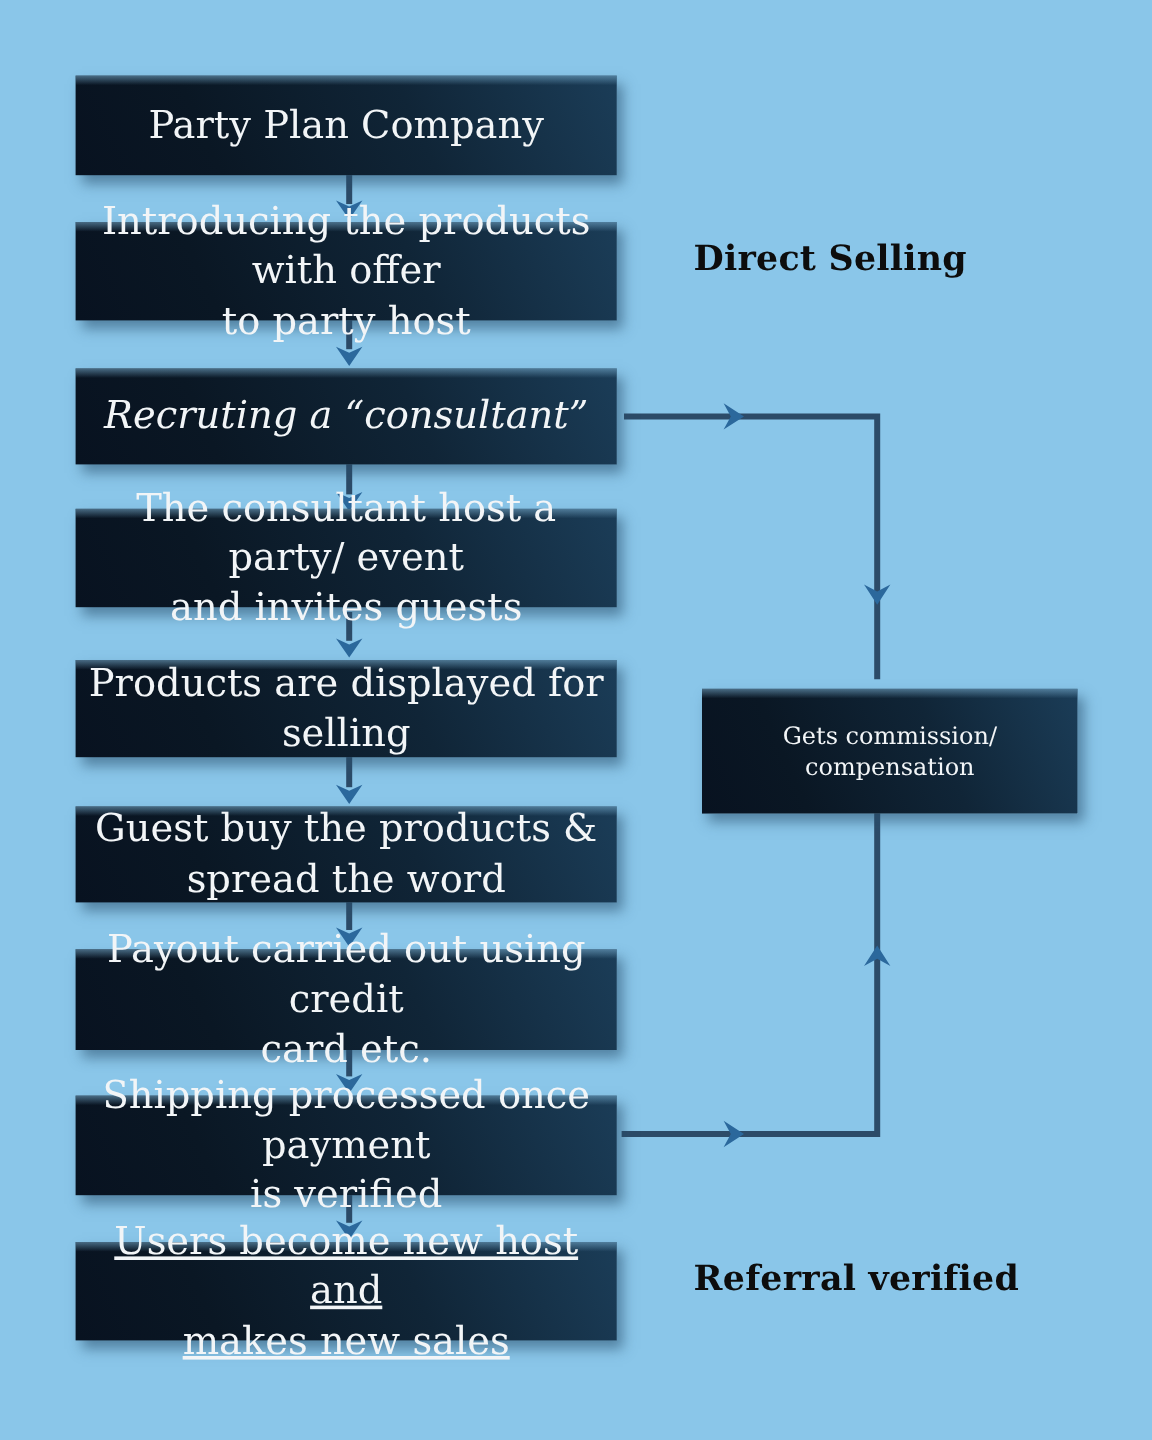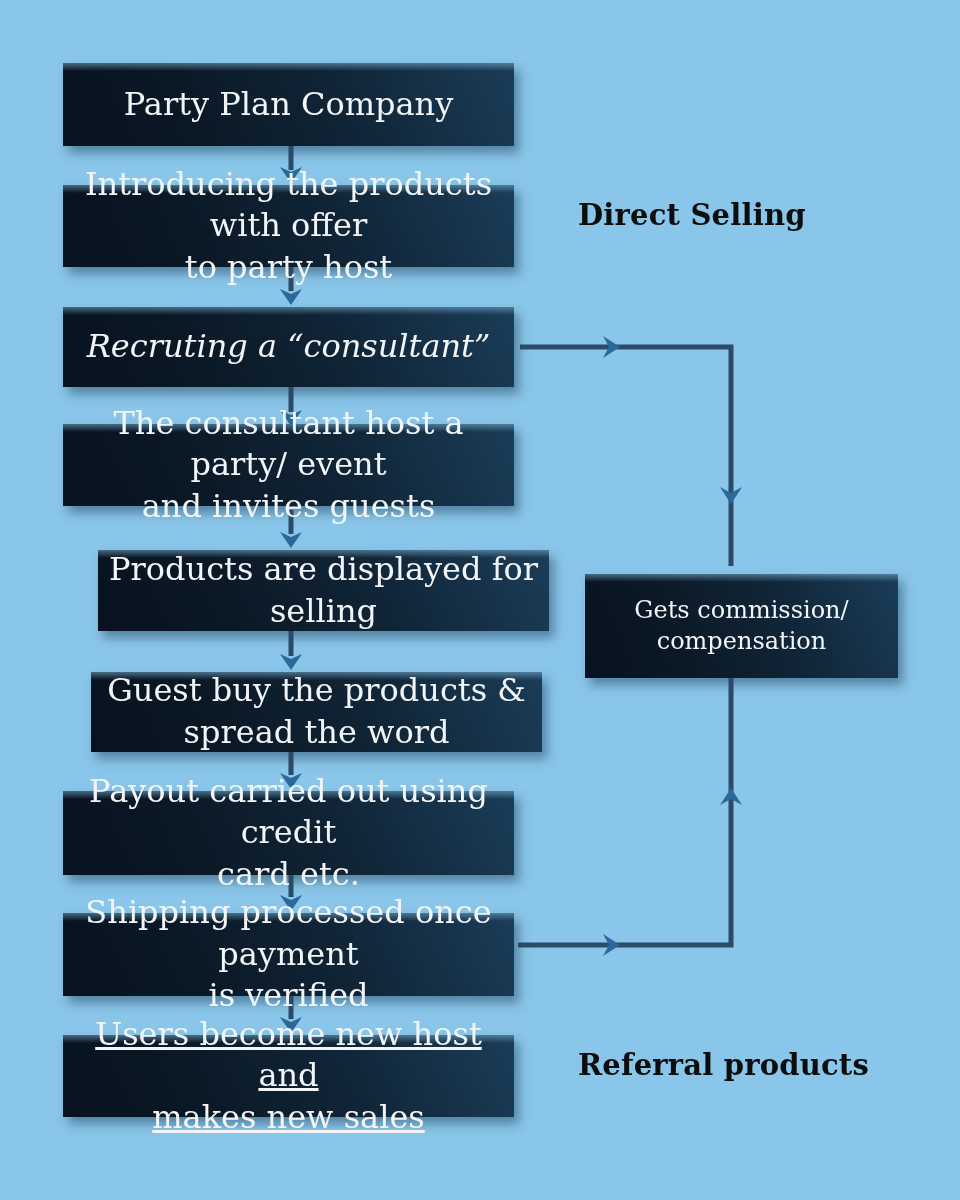--- a/index.html
+++ b/index.html
@@ -25,35 +25,35 @@
     color:#f2f5f7;
     display:flex;align-items:center;justify-content:center;
     text-align:center;
     font-size:32px;line-height:1.3;
     white-space:pre-line;
     box-shadow:5px 7px 10px rgba(38,76,105,.55);
     z-index:1;
   }
   .side-box{
     left:585px;width:313px;top:574px;height:104px;
-    font-size:24px;
+    font-size:20px;
   }
   .section-label{
     position:absolute;left:558px;
     font-weight:700;font-size:29px;color:#0d0d0d;
     letter-spacing:0.2px;
     z-index:1;
     margin-left:20px;
   }
   .b1{top:63px;height:83px;}
   .b2{top:185px;height:82px;}
   .b3{top:307px;height:80px;font-style:italic;}
   .b4{top:424px;height:82px;}
-  .b5{top:550px;height:81px;margin-left:35px;}
-  .b6{top:672px;height:80px;margin-left:28px;}
+  .b5{top:550px;height:81px;}
+  .b6{top:672px;height:80px;}
   .b7{top:791px;height:84px;}
   .b8{top:913px;height:83px;}
   .b9{top:1035px;height:82px;text-decoration:underline;}
   .lbl-direct{top:198px;}
   .lbl-referral{top:1048px;}
 </style>
 </head>
 <body>
 
 <div id="canvas">
@@ -107,15 +107,15 @@
 card etc.</span></div>
   <div class="flow-box b8"><span>Shipping processed once payment
 is verified</span></div>
   <div class="flow-box b9"><span>Users become new host and
 makes new sales</span></div>
 
   <div class="flow-box side-box"><span>Gets commission/
 compensation</span></div>
 
   <div class="section-label lbl-direct">Direct Selling</div>
-  <div class="section-label lbl-referral">Referral products</div>
+  <div class="section-label lbl-referral">Referral verified</div>
 
 </div>
 
 </body></html>

